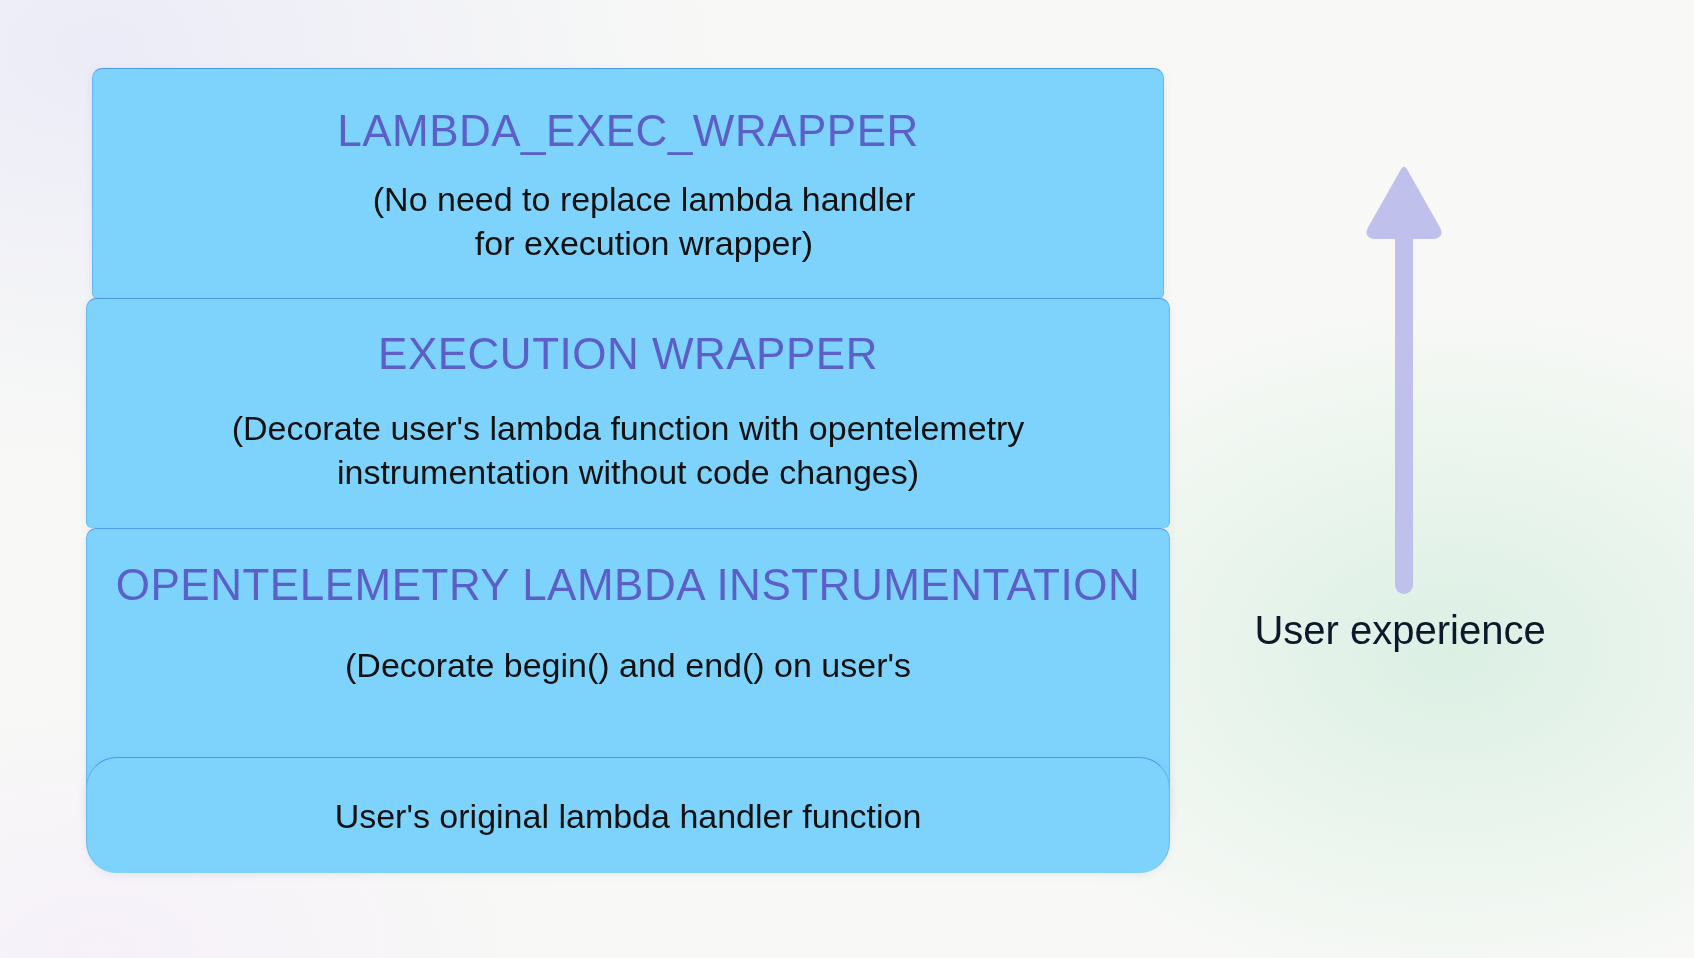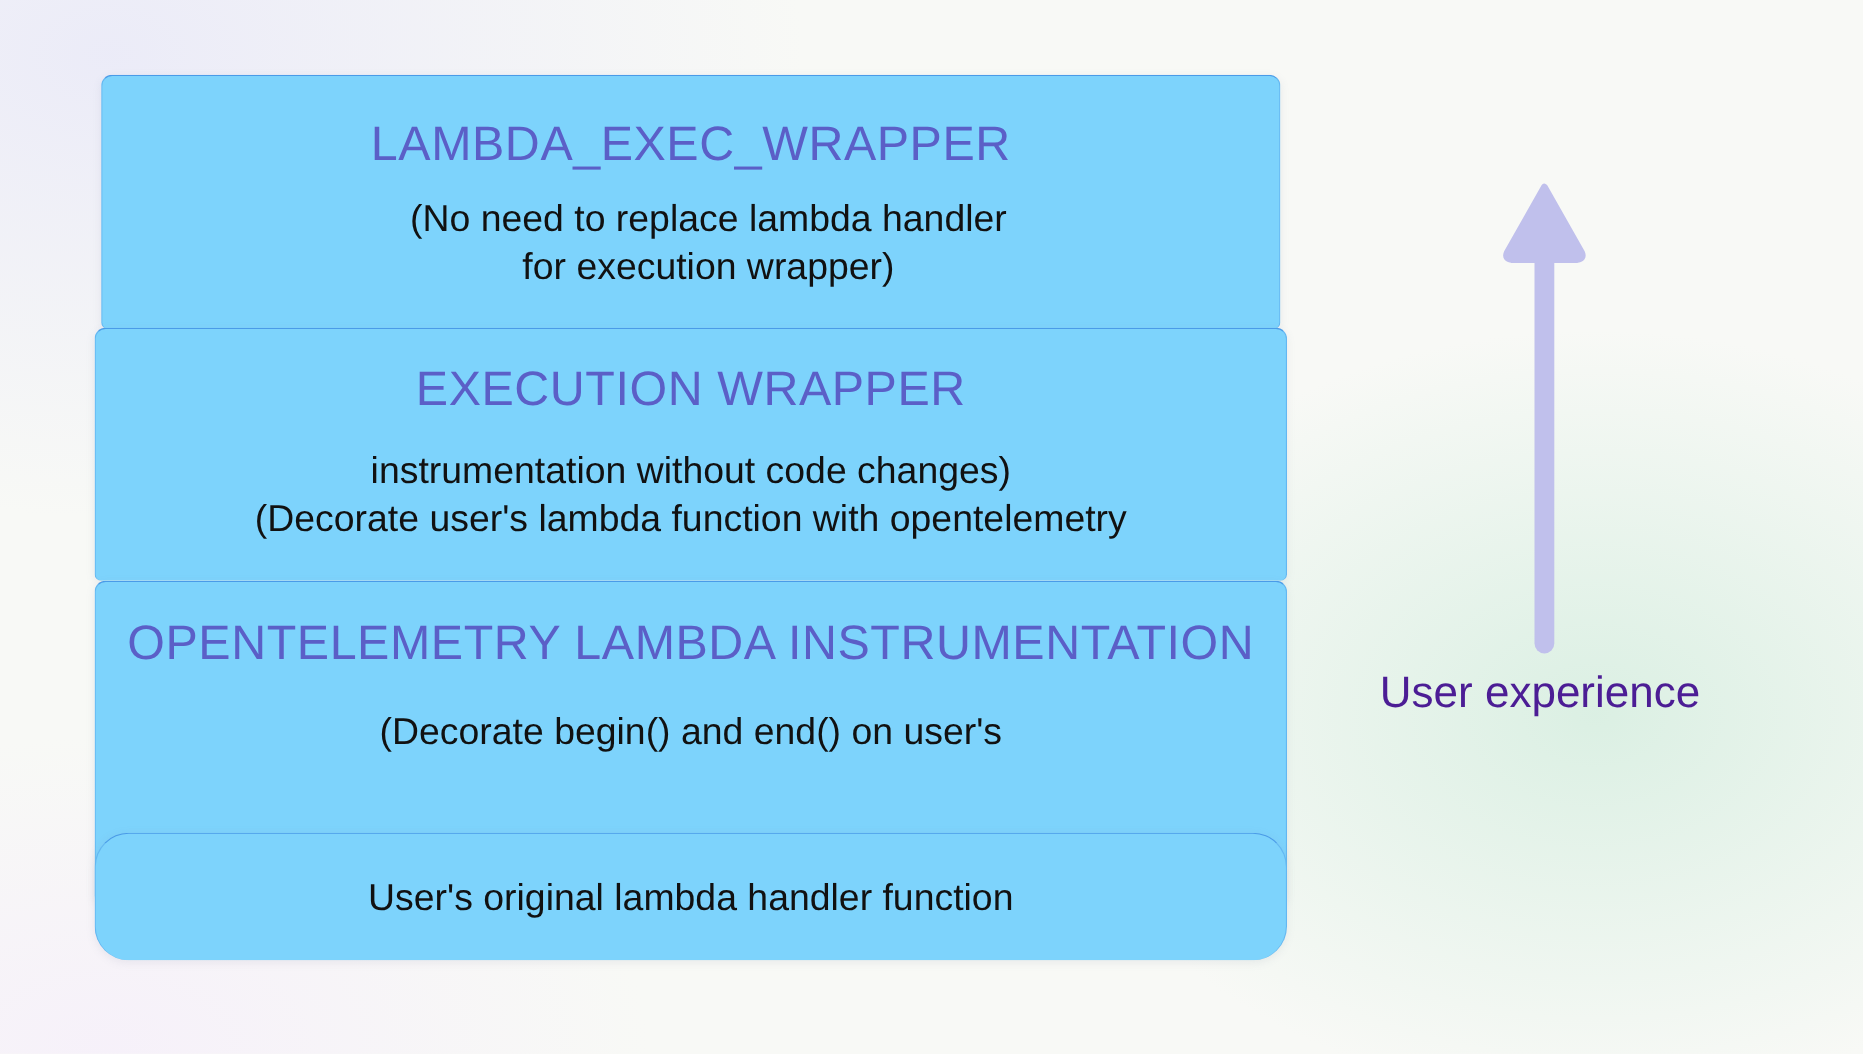--- a/index.html
+++ b/index.html
@@ -35,39 +35,39 @@
   #l2 { left: 86px; top: 298px; width: 1084px; height: 230px; }
   #l2 .title { margin-top: 31px; }
   #l2 .desc { margin-top: 28px; }
   #l3 { left: 86px; top: 528px; width: 1084px; height: 292px; }
   #l3 .title { margin-top: 32px; }
   #l3 .desc { margin-top: 34px; }
   #l4 { left: 86px; top: 757px; width: 1084px; height: 116px; justify-content: center; border-radius: 31px; }
   #arrow { position: absolute; left: 1364px; top: 160px; width: 80px; height: 435px; }
   #ux-label {
     position: absolute; left: 1200px; width: 400px; top: 608px; text-align: center;
-    color: #4c1d95; font-size: 40px;
+    color: #0f172a; font-size: 40px;
   }
 </style>
 </head>
 <body>
 
 <div id="l1" class="layer">
   <div class="title">LAMBDA_EXEC_WRAPPER</div>
   <div class="desc">
     <div>(No need to replace lambda handler</div>
     <div>for execution wrapper)</div>
   </div>
 </div>
 
 <div id="l2" class="layer">
   <div class="title">EXECUTION WRAPPER</div>
   <div class="desc">
+    <div>(Decorate user's lambda function with opentelemetry</div>
     <div>instrumentation without code changes)</div>
-    <div>(Decorate user's lambda function with opentelemetry</div>
   </div>
 </div>
 
 <div id="l3" class="layer">
   <div class="title">OPENTELEMETRY LAMBDA INSTRUMENTATION</div>
   <div class="desc">
     <div>(Decorate begin() and end() on user's</div>
   </div>
 </div>
 

